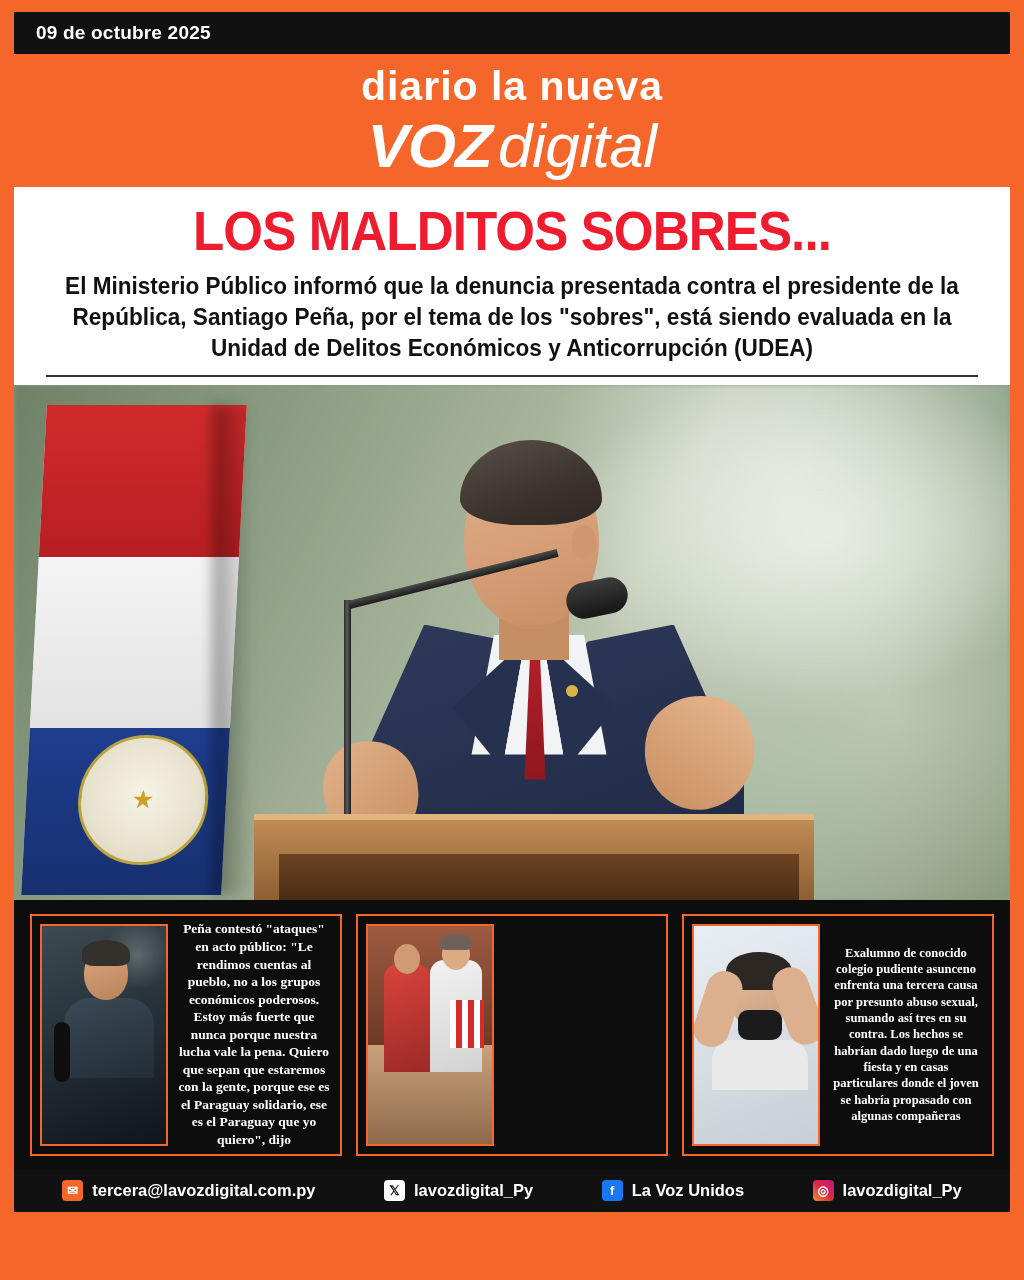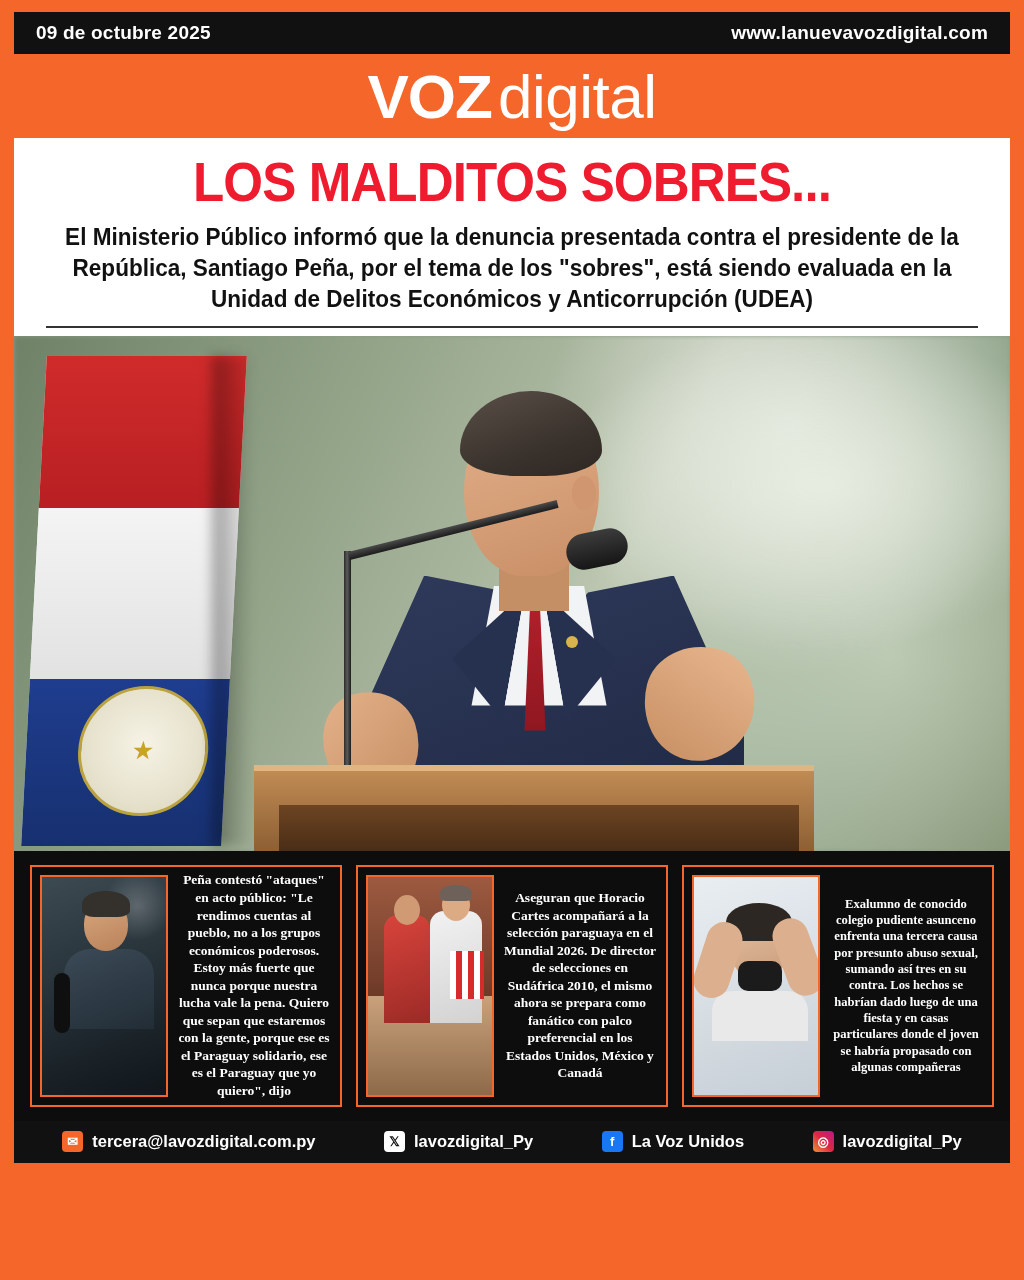--- a/index.html
+++ b/index.html
@@ -53,22 +53,23 @@
   }
   .masthead .line1 {
     color: #ffffff;
     font-size: 41px;
     font-weight: bold;
     letter-spacing: 1px;
     line-height: 1.0;
   }
   .masthead .line2 {
     line-height: 1.0;
-    margin-top: 0;
+    margin-top: 8px;
     white-space: nowrap;
+    font-style: italic;
   }
   .masthead .voz {
     color: #ffffff;
     font-size: 62px;
     font-weight: bold;
     letter-spacing: -1px;
   }
   .masthead .digital {
     color: #ffffff;
     font-size: 62px;
@@ -398,24 +399,24 @@
   .ic-fb { background: #1877f2; }
   .ic-ig { background: linear-gradient(45deg,#f09433,#dc2743,#bc1888); }
 </style>
 </head>
 <body>
 
 <div class="page">
 
   <div class="topbar">
     <div class="date">09 de octubre 2025</div>
-    <div class="site">www.lanuevavozdigital.com</div>
   </div>
 
   <div class="masthead">
+    <div class="line1">diario  la  nueva</div>
     <div class="line2">
       <span class="voz">VOZ</span><span class="digital">digital</span>
     </div>
   </div>
 
   <div class="headline-block">
     <div class="headline">LOS MALDITOS SOBRES...</div>
     <div class="subhead">El Ministerio Público informó que la denuncia presentada contra el presidente de la República, Santiago Peña, por el tema de los "sobres", está siendo evaluada en la Unidad de Delitos Económicos y Anticorrupción (UDEA)</div>
     <div class="rule"></div>
   </div>
@@ -478,21 +479,20 @@
           <div class="wall"></div>
           <div class="floor"></div>
           <div class="m1"></div>
           <div class="m1h"></div>
           <div class="m2"></div>
           <div class="m2h"></div>
           <div class="m2hair"></div>
           <div class="jersey"></div>
         </div>
       </div>
-      <div class="brief-text">Aseguran que Horacio Cartes acompañará a la selección paraguaya en el Mundial 2026. De director de selecciones en Sudáfrica 2010, el mismo ahora se prepara como fanático con palco preferencial en los Estados Unidos, México y Canadá</div>
     </div>
 
     <div class="brief brief3">
       <div class="brief-thumb">
         <div class="t3">
           <div class="p-body"></div>
           <div class="p-head"></div>
           <div class="p-hair"></div>
           <div class="p-mask"></div>
           <div class="arm-l"></div>

